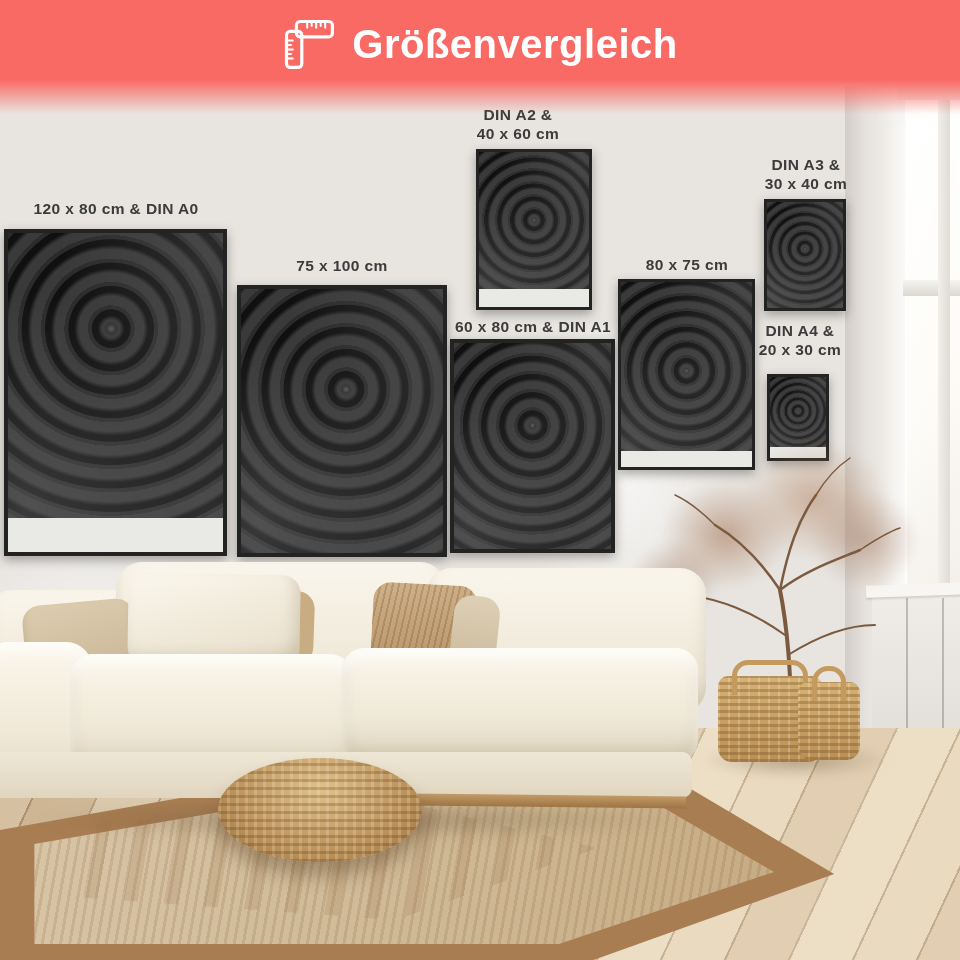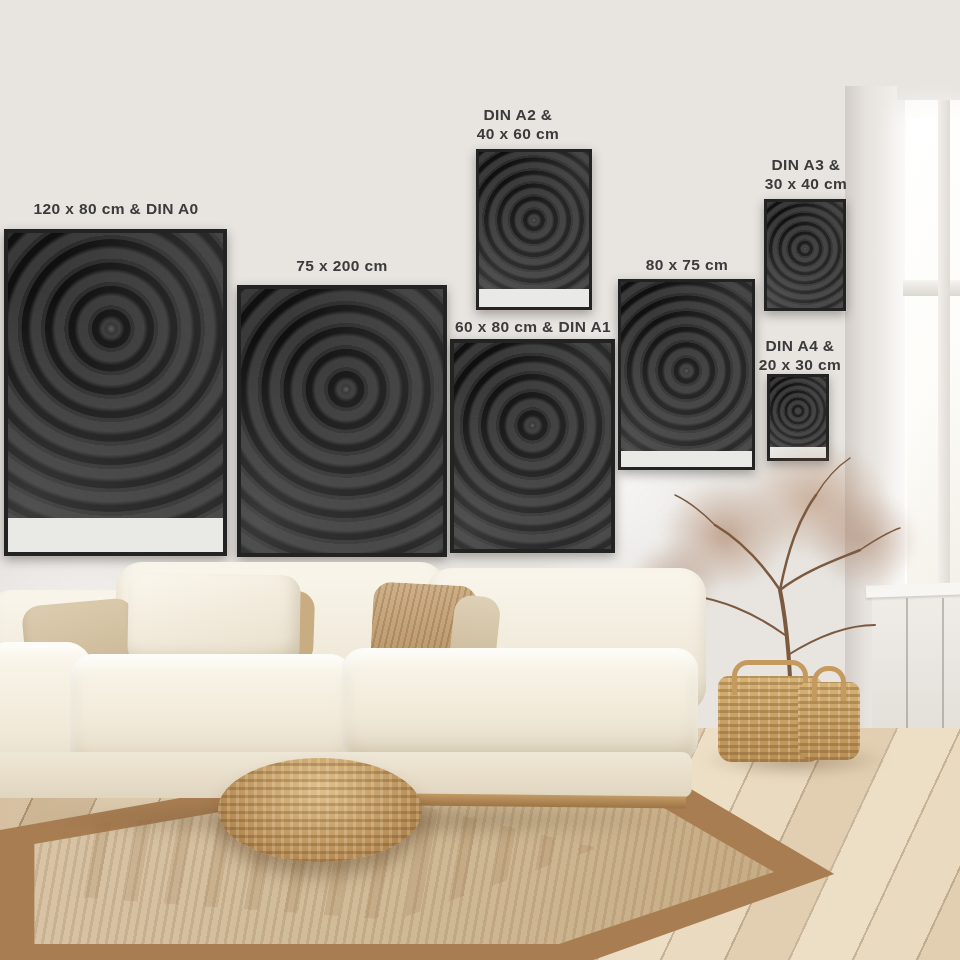--- a/index.html
+++ b/index.html
@@ -172,21 +172,21 @@
 
   <div class="poster">
     <div class="poster-label" style="left:116px;top:200px">120 x 80 cm &amp; DIN A0</div>
     <div class="frame" style="left:4px;top:229px;width:215px;height:319px">
       <div class="rose" style="--r:9;--cx:48%;--cy:30%"></div>
       <div class="matte" style="height:34px"></div>
     </div>
   </div>
 
   <div class="poster">
-    <div class="poster-label" style="left:342px;top:257px">75 x 200 cm</div>
+    <div class="poster-label" style="left:342px;top:257px">75 x 100 cm</div>
     <div class="frame" style="left:237px;top:285px;width:202px;height:264px">
       <div class="rose" style="--r:8.5;--cx:52%;--cy:38%"></div>
     </div>
   </div>
 
   <div class="poster">
     <div class="poster-label" style="left:518px;top:106px">DIN A2 &amp;
 40 x 60 cm</div>
     <div class="frame thin" style="left:476px;top:149px;width:110px;height:155px">
       <div class="rose" style="--r:5;--cx:50%;--cy:44%"></div>
@@ -211,21 +211,21 @@
 
   <div class="poster">
     <div class="poster-label" style="left:806px;top:156px">DIN A3 &amp;
 30 x 40 cm</div>
     <div class="frame thin" style="left:764px;top:199px;width:76px;height:106px">
       <div class="rose" style="--r:3.6;--cx:50%;--cy:44%"></div>
     </div>
   </div>
 
   <div class="poster">
-    <div class="poster-label" style="left:800px;top:337px">DIN A4 &amp;
+    <div class="poster-label" style="left:800px;top:322px">DIN A4 &amp;
 20 x 30 cm</div>
     <div class="frame thin" style="left:767px;top:374px;width:56px;height:81px">
       <div class="rose" style="--r:2.8;--cx:50%;--cy:42%"></div>
       <div class="matte" style="height:11px"></div>
     </div>
   </div>
 
   <div class="basket-shadow"></div>
   <div class="plant">
     <div class="foliage" style="left:40px;top:60px;width:130px;height:110px;background:radial-gradient(rgba(168,122,92,.60),rgba(168,122,92,0) 70%)"></div>
@@ -265,14 +265,37 @@
     <div class="pillow pw-taupe"></div>
     <div class="seat chaise"></div>
     <div class="seat seat1"></div>
     <div class="seat seat2"></div>
     <div class="sofa-base"></div>
     <div class="sofa-wood"></div>
   </div>
 
   <div class="pouf"></div>
 
+  <div class="banner">
+    <div class="banner-row">
+      <svg class="ruler-icon" viewBox="0 0 60 60">
+        <g stroke="#ffffff" stroke-width="3.5" fill="none" stroke-linejoin="round" stroke-linecap="round">
+          <rect x="5" y="16" width="17" height="40" rx="4"></rect>
+          <rect x="16" y="5" width="40" height="17" rx="4"></rect>
+        </g>
+        <g stroke="#ffffff" stroke-width="2.2" stroke-linecap="round">
+          <line x1="5" y1="26" x2="12" y2="26"></line>
+          <line x1="5" y1="31" x2="10" y2="31"></line>
+          <line x1="5" y1="36" x2="12" y2="36"></line>
+          <line x1="5" y1="41" x2="10" y2="41"></line>
+          <line x1="5" y1="46" x2="12" y2="46"></line>
+          <line x1="28" y1="5" x2="28" y2="12"></line>
+          <line x1="33" y1="5" x2="33" y2="10"></line>
+          <line x1="38" y1="5" x2="38" y2="12"></line>
+          <line x1="43" y1="5" x2="43" y2="10"></line>
+          <line x1="48" y1="5" x2="48" y2="12"></line>
+        </g>
+      </svg>
+      <span class="banner-title">Größenvergleich</span>
+    </div>
+  </div>
 
 </div>
 
 </body></html>

